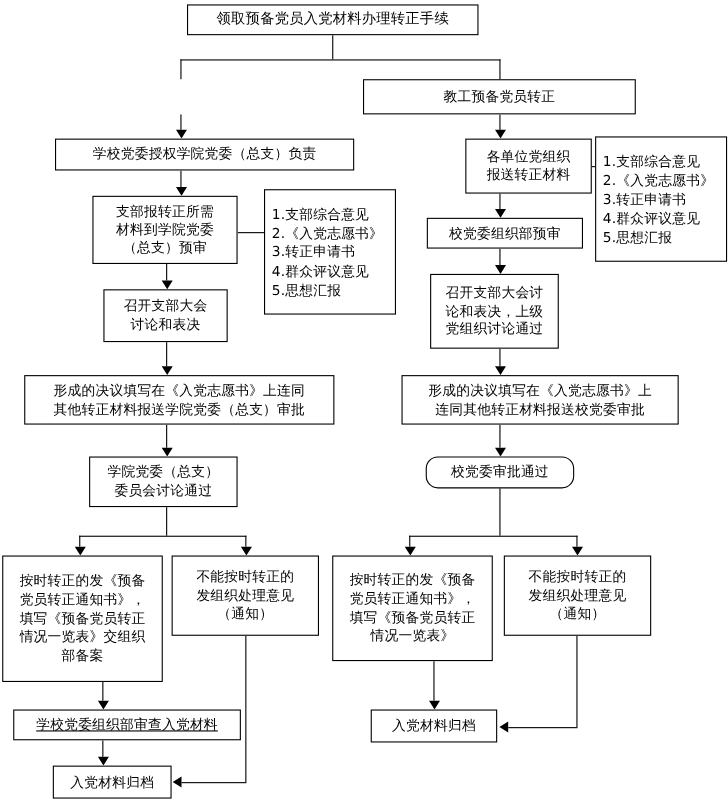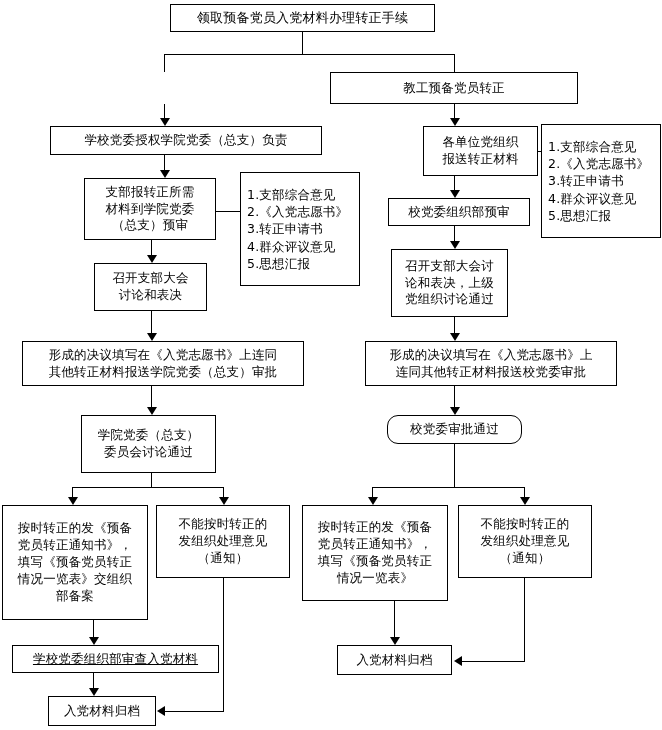--- a/index.html
+++ b/index.html
@@ -83,21 +83,21 @@
 3.转正申请书
 4.群众评议意见
 5.思想汇报</div>
 
   <div class="node" style="left:94px; top:263px; width:113px; height:48px;">召开支部大会
 讨论和表决</div>
 
   <div class="node" style="left:22px; top:341px; width:282px; height:45px;">形成的决议填写在《入党志愿书》上连同
 其他转正材料报送学院党委（总支）审批</div>
 
-  <div class="node" style="left:81px; top:415px; width:135px; height:58px;">学院党委（总支）
+  <div class="node" style="left:81px; top:415px; width:135px; height:46px;">学院党委（总支）
 委员会讨论通过</div>
 
   <div class="node" style="left:2px; top:505px; width:146px; height:115px;">按时转正的发《预备
 党员转正通知书》，
 填写《预备党员转正
 情况一览表》交组织
 部备案</div>
 
   <div class="node" style="left:156px; top:505px; width:134px; height:73px;">不能按时转正的
 发组织处理意见

